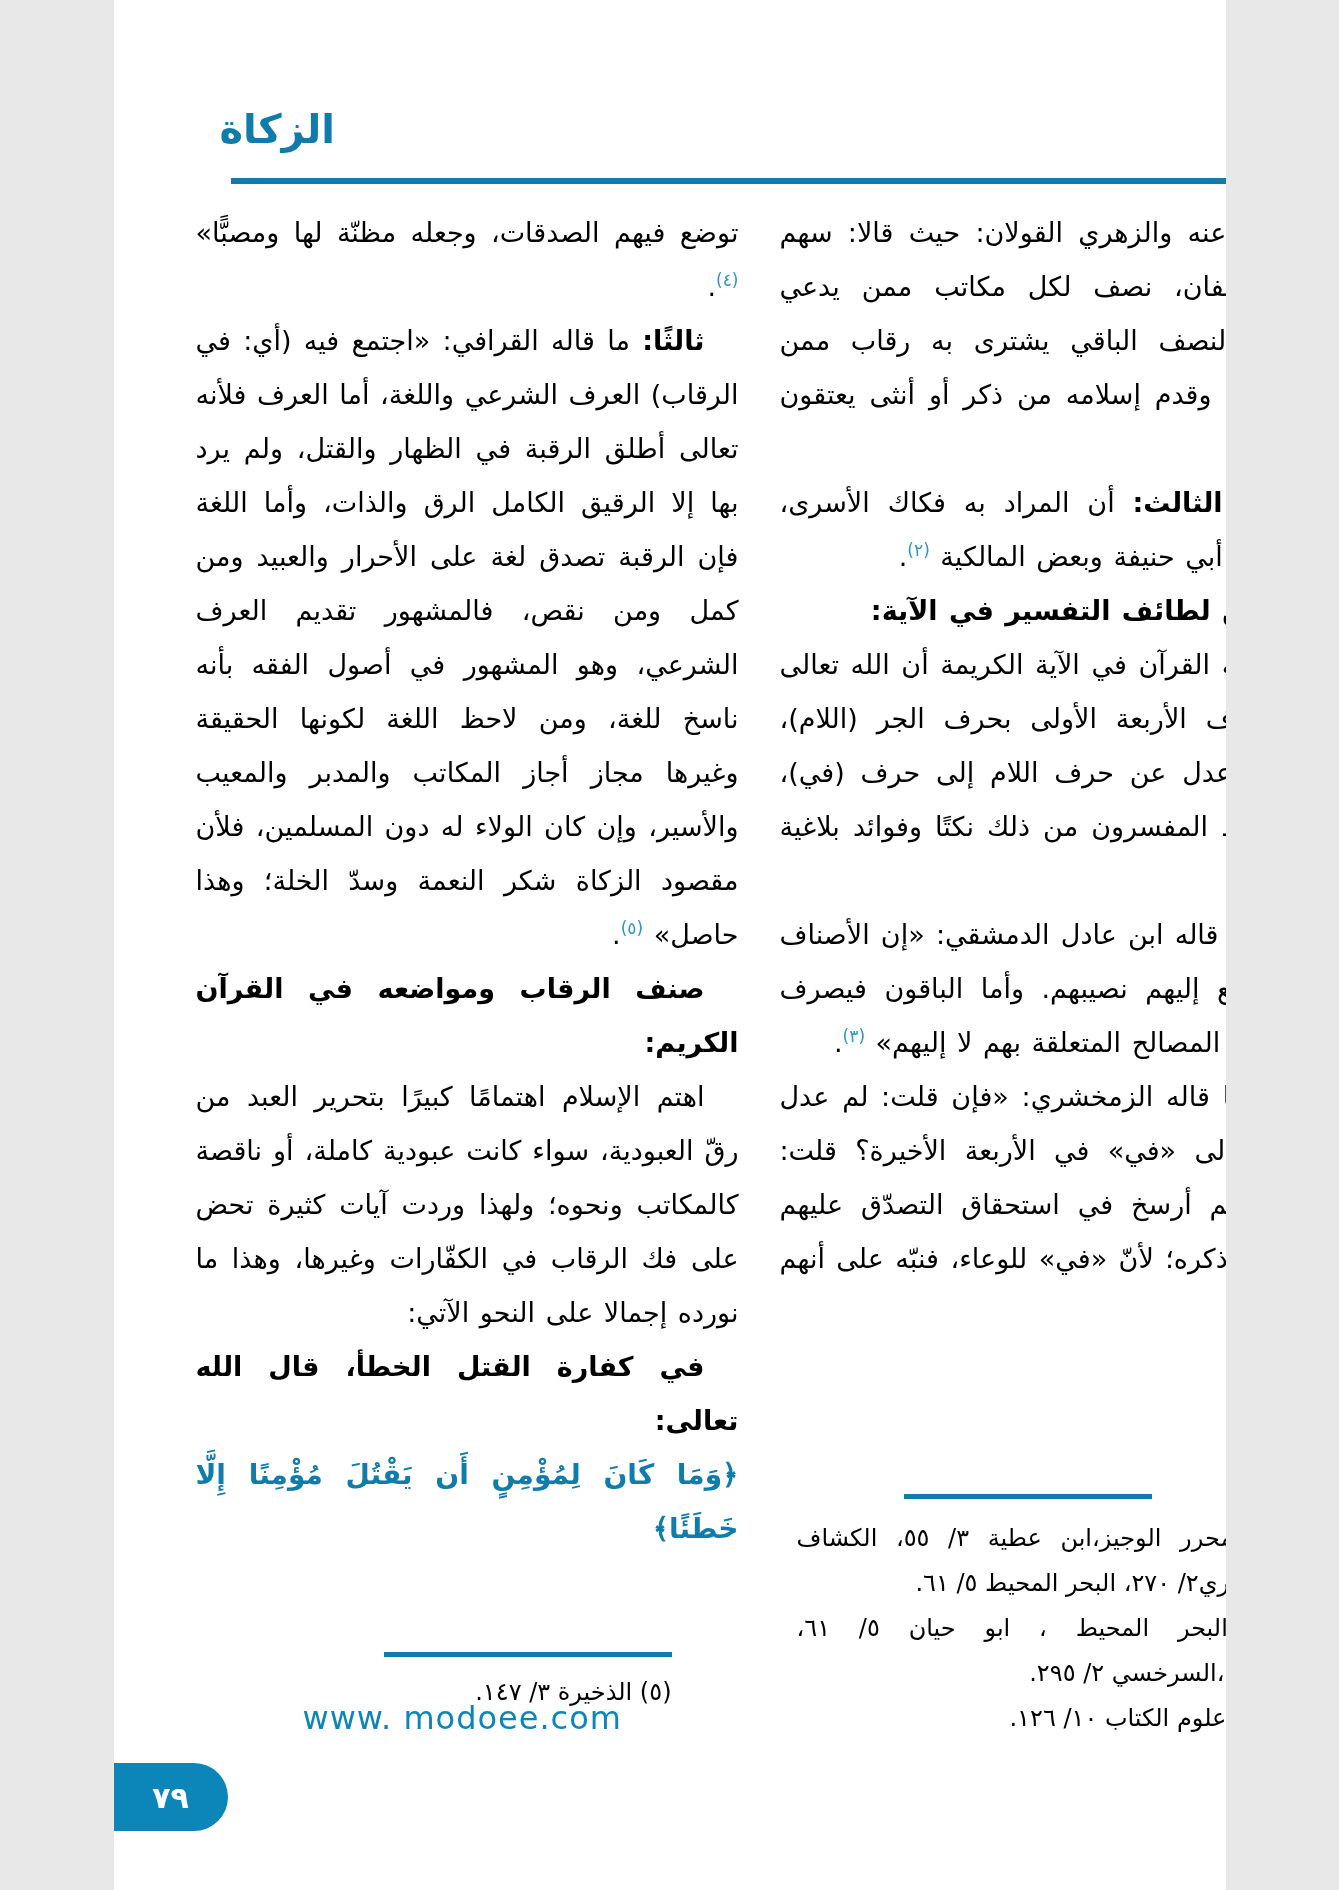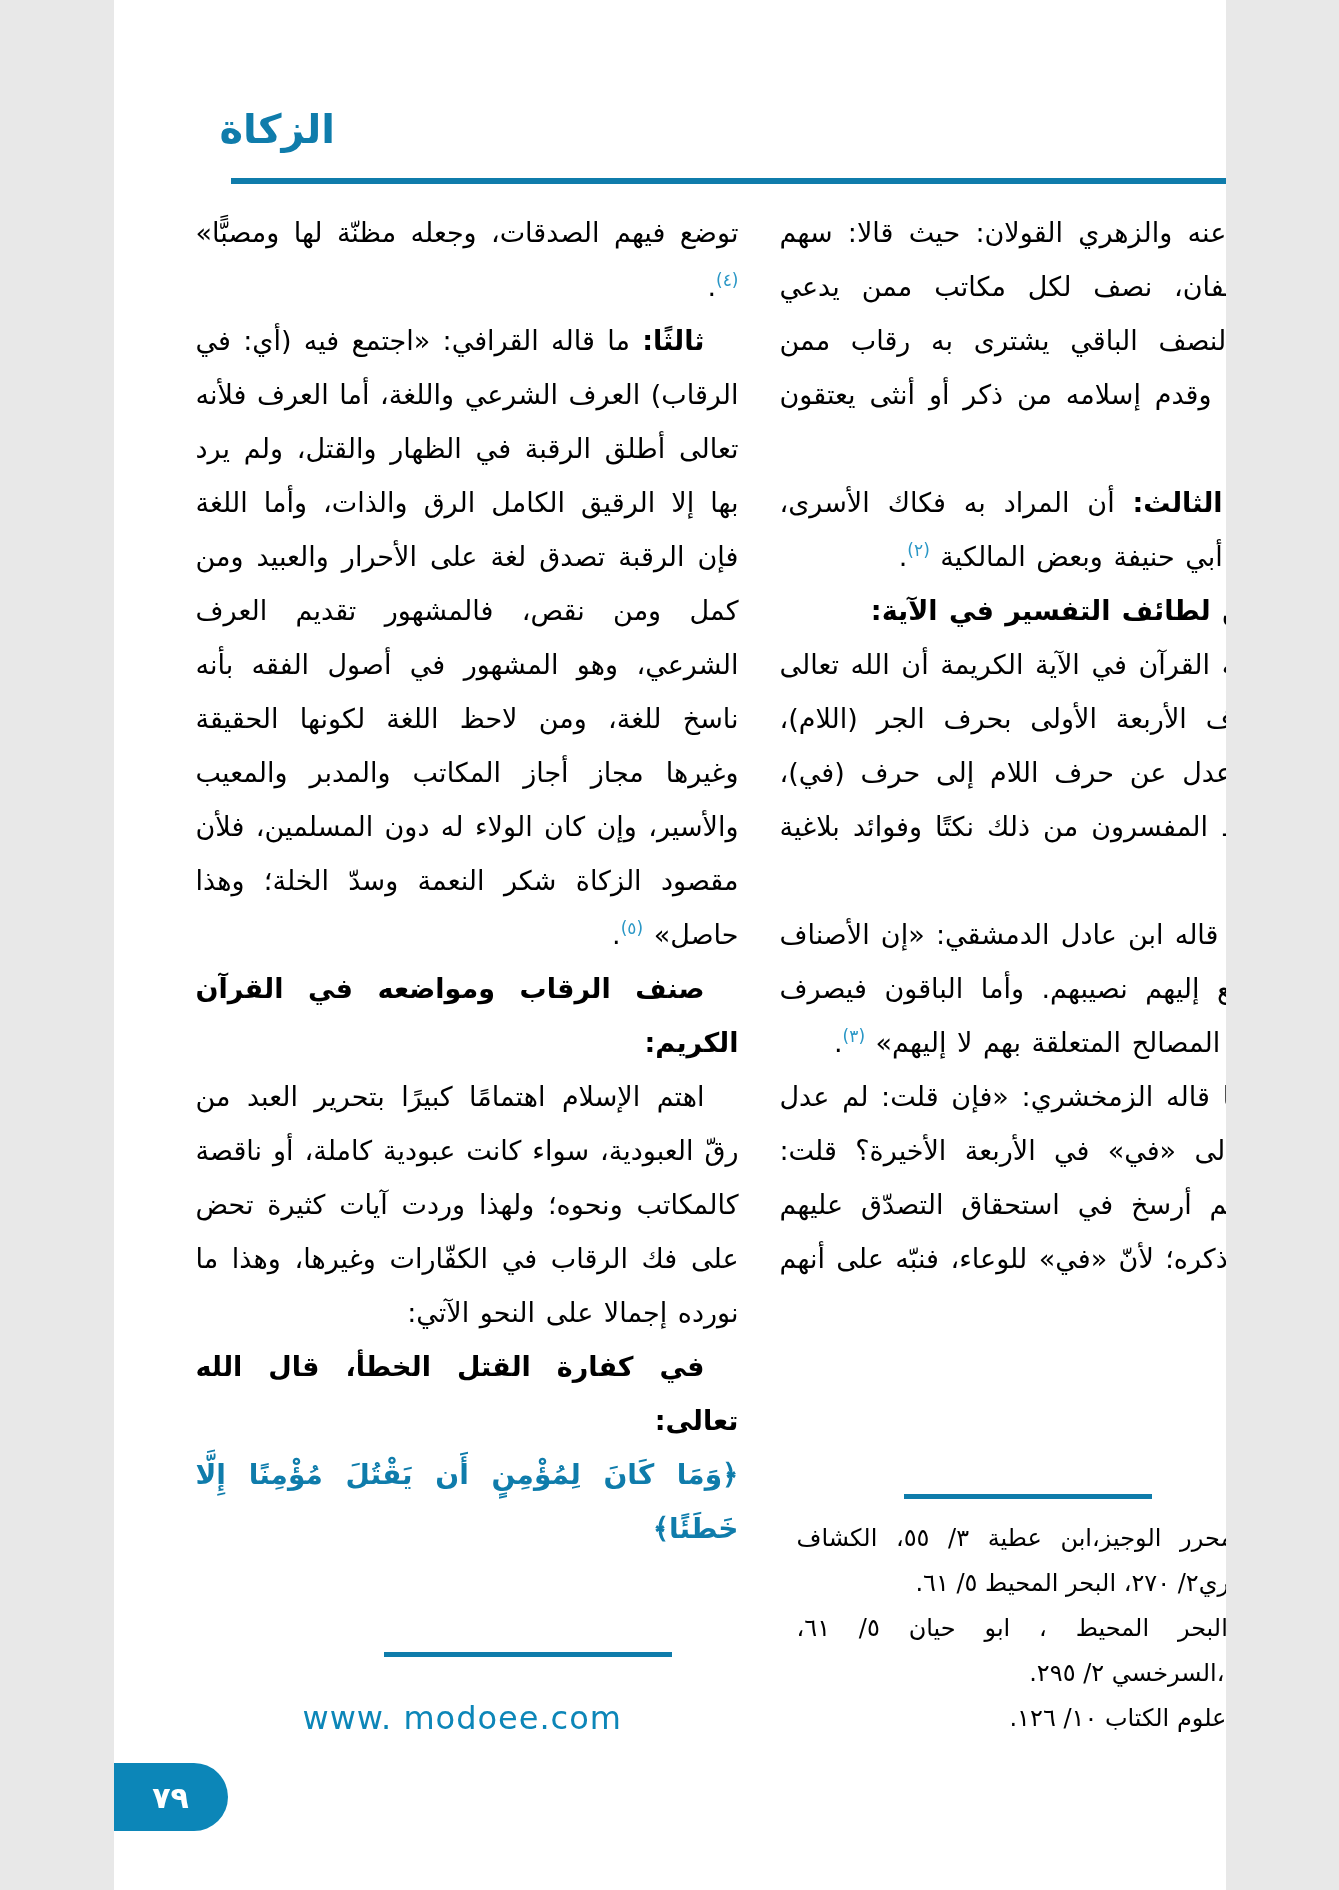--- a/index.html
+++ b/index.html
@@ -104,20 +104,21 @@
 
   <section class="footnotes footnotes-right">
       <p class="footnote">(١) انظر: المحرر الوجيز،ابن عطية ٣/ ٥٥، الكشاف ،الزمخشري٢/ ٢٧٠، البحر المحيط ٥/ ٦١.</p>
       <p class="footnote">(٢) انظر: البحر المحيط ، ابو حيان ٥/ ٦١، المبسوط،السرخسي ٢/ ٢٩٥.</p>
       <p class="footnote">(٣) اللباب في علوم الكتاب ١٠/ ١٢٦.</p>
     </section>
 
   <div class="fn-rule fn-rule-left"></div>
 
   <section class="footnotes footnotes-left">
+      <p class="footnote">(٥) الذخيرة ٣/ ١٤٧.</p>
     </section>
 
   <div class="page-tab">
     <span>٧٩</span>
   </div>
 
   <div class="website">www. modoee.com</div>
 
 </div>
 

